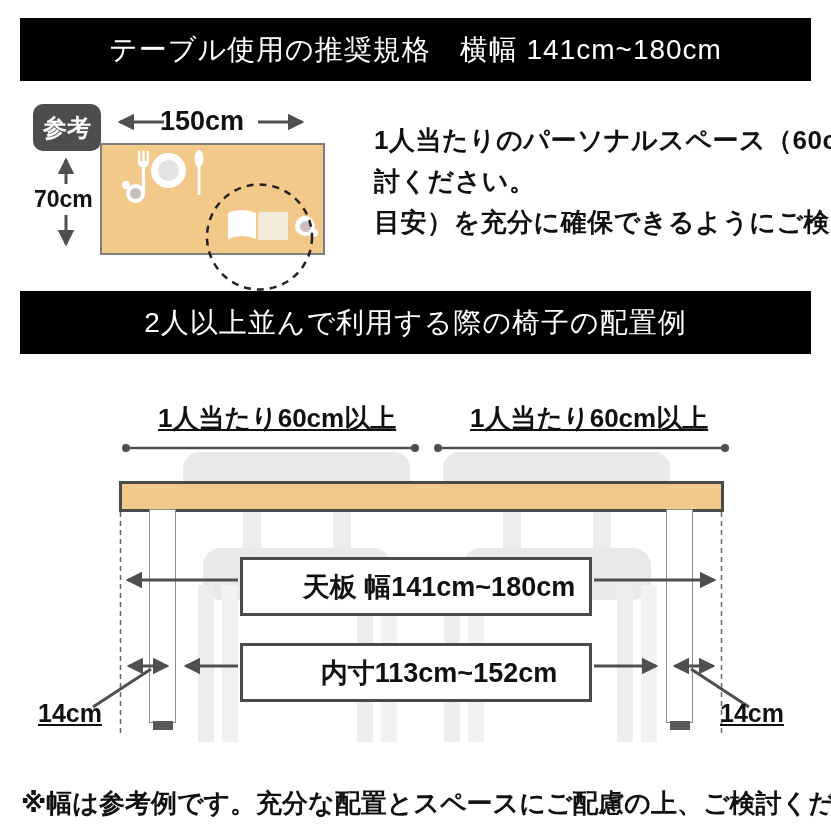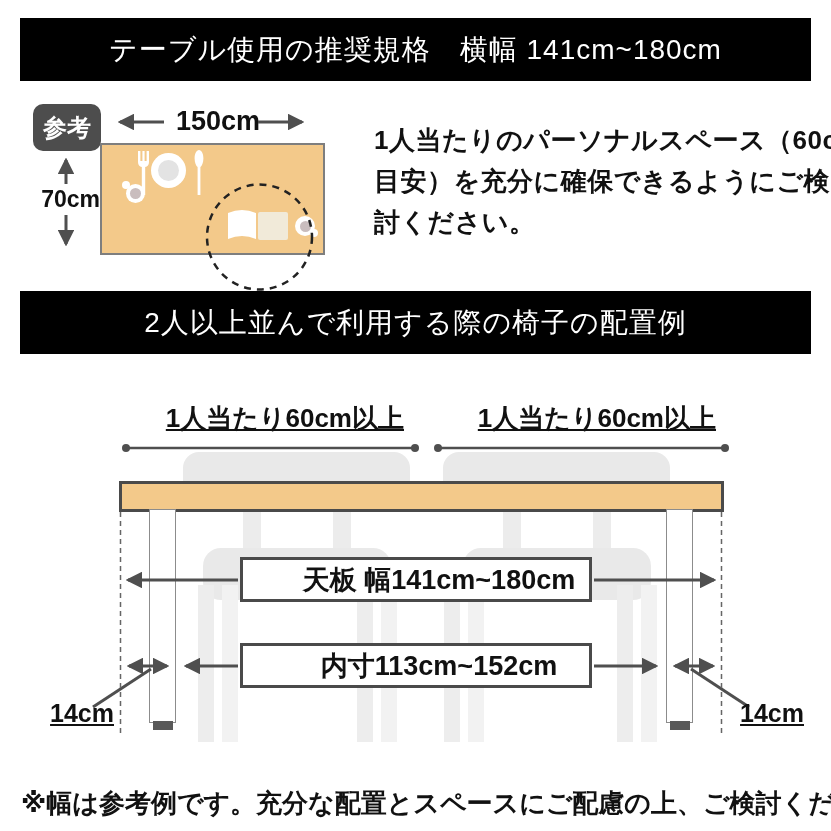--- a/index.html
+++ b/index.html
@@ -4,40 +4,40 @@
 <style>
   html,body{margin:0;padding:0;background:#fff;}
   .canvas{position:relative;width:831px;height:831px;background:#fff;overflow:hidden;
           font-family:"Liberation Sans","DejaVu Sans",sans-serif;color:#111;border-radius:31px;}
   .abs{position:absolute;}
   .banner{left:20px;width:791px;height:63px;background:#000;color:#fff;
           display:flex;align-items:center;justify-content:center;
           font-size:28px;letter-spacing:1px;white-space:nowrap;}
   .badge{left:33px;top:104px;width:68px;height:47px;background:#4d4d4d;border-radius:10px;
          color:#fff;font-size:24px;font-weight:bold;display:flex;align-items:center;justify-content:center;}
-  .dim-label{font-weight:bold;text-align:right;white-space:nowrap;}
+  .dim-label{font-weight:bold;text-align:left;white-space:nowrap;}
   .ref-table{left:100px;top:143px;width:225px;height:112px;background:#f3c98a;
              border:2px solid #7e7e7e;box-sizing:border-box;}
   .circle{border-radius:50%;}
   .plate-outer{left:151px;top:153px;width:35px;height:35px;background:#fff;}
   .plate-inner{position:absolute;left:7px;top:7px;width:21px;height:21px;background:#e3e3e3;border-radius:50%;}
   .cup{background:#fff;}
   .cup-in{position:absolute;border-radius:50%;background:#c9bdbe;}
   .note{left:374px;top:120px;width:450px;font-size:26px;font-weight:bold;line-height:41px;letter-spacing:0.5px;}
   .note div{white-space:nowrap;}
   .chair-back{top:452px;width:227px;height:42px;background:#e9e9e9;border-radius:16px 16px 0 0;}
   .post{top:509px;width:18px;height:50px;background:#ececec;}
   .seat{top:548px;width:188px;height:52px;background:#e9e9e9;border-radius:18px;}
   .cleg{top:585px;width:16px;height:157px;background:#ededed;}
   .tabletop{left:119px;top:481px;width:605px;height:31px;background:#f3c98a;
             border:3px solid #4a4a4a;box-sizing:border-box;z-index:3;}
   .tleg{top:509px;width:27px;height:214px;background:#fff;border:1.5px solid #8c8c8c;box-sizing:border-box;z-index:3;}
   .tfoot{top:721px;width:20px;height:9px;background:#595959;z-index:3;}
   .svg-overlay{left:0;top:0;z-index:5;pointer-events:none;}
-  .dim-box{width:352px;height:45px;background:#fff;border:3px solid #4a4a4a;box-sizing:border-box;
+  .dim-box{width:352px;height:59px;background:#fff;border:3px solid #4a4a4a;box-sizing:border-box;
            display:flex;align-items:center;justify-content:center;
            font-size:27px;font-weight:bold;white-space:nowrap;z-index:6;padding-left:46px;}
   .z6{z-index:6;text-decoration:underline;}
   .footer{left:21px;top:786px;font-size:26px;font-weight:bold;white-space:nowrap;letter-spacing:0;}
 </style>
 </head>
 <body>
 
 <div class="canvas">
 
@@ -67,22 +67,22 @@
   <div class="abs circle cup" style="left:295px;top:216px;width:20px;height:20px">
     <div class="cup-in" style="left:4.5px;top:4.5px;width:11px;height:11px"></div>
     <div class="abs circle" style="left:15px;top:13px;width:8px;height:8px;background:#fff"></div>
   </div>
 
   <div class="abs dim-label" style="left:160px;top:106px;width:100px;font-size:27px">150cm</div>
   <div class="abs dim-label" style="left:34px;top:186px;width:66px;font-size:23px">70cm</div>
 
   <div class="abs note">
     <div>1人当たりのパーソナルスペース（60cm</div>
+    <div>討ください。</div>
     <div>目安）を充分に確保できるようにご検</div>
-    <div>討ください。</div>
   </div>
 
   <div class="abs banner" style="top:291px">2人以上並んで利用する際の椅子の配置例</div>
 
   <div class="abs chair-back" style="left:183px"></div>
   <div class="abs chair-back" style="left:443px"></div>
 
   <div class="abs post" style="left:243px"></div>
   <div class="abs post" style="left:333px"></div>
   <div class="abs post" style="left:503px"></div>

